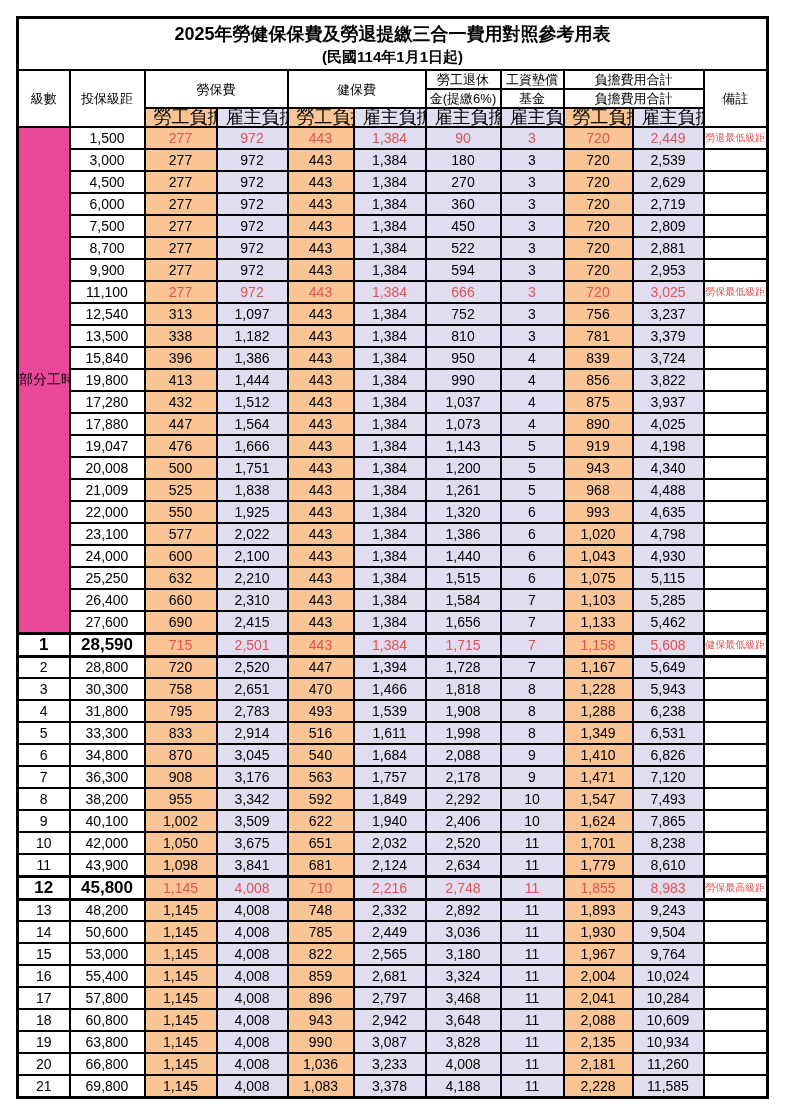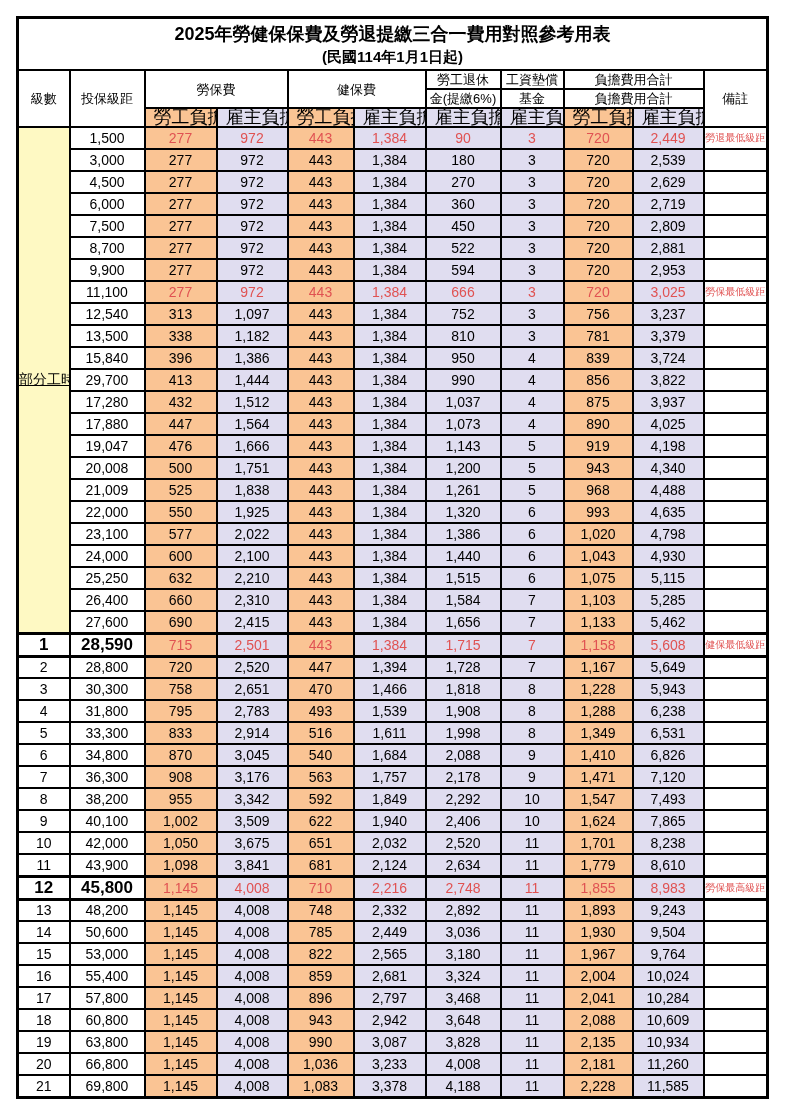--- a/index.html
+++ b/index.html
@@ -11,21 +11,21 @@
   .title-line1{font-size:18px;font-weight:bold;line-height:26px;}
   .title-line2{font-size:15px;font-weight:bold;line-height:20px;}
   tr.h1 td,tr.h2 td{height:17px;font-size:13px;line-height:17px;}
   tr.h3 td{height:17px;font-size:18px;line-height:17px;padding-left:8px;}
   tbody tr{height:22px;}
   tbody td{font-size:14px;}
   .emp{background:var(--emp-bg,#FAC494);}
   .er{background:var(--er-bg,#E0DDF0);}
   .red{color:var(--hl-red,#E05252);}
   .note{font-size:10px;font-weight:normal;color:var(--hl-red,#E05252);letter-spacing:0;}
-  .pt{font-size:14px;background:#fef9c3;text-decoration:underline;}
+  .pt{font-size:14px;background:#ec4899;}
   .lvl,.bracket{background:#fff;}
   .big{font-size:17px;font-weight:bold;}
   tr.thick td{border-top:3px solid #000;border-bottom:3px solid #000;}
 </style>
 </head>
 <body>
 
 <div class="page">
   <table>
     <colgroup>
@@ -202,21 +202,21 @@
           <td class="er">1,386</td>
           <td class="emp">443</td>
           <td class="er">1,384</td>
           <td class="er">950</td>
           <td class="er">4</td>
           <td class="emp">839</td>
           <td class="er">3,724</td>
           <td class="note"></td>
         </tr>
         <tr>
-          <td class="bracket">29,700</td>
+          <td class="bracket">19,800</td>
           <td class="emp">413</td>
           <td class="er">1,444</td>
           <td class="emp">443</td>
           <td class="er">1,384</td>
           <td class="er">990</td>
           <td class="er">4</td>
           <td class="emp">856</td>
           <td class="er">3,822</td>
           <td class="note"></td>
         </tr>

